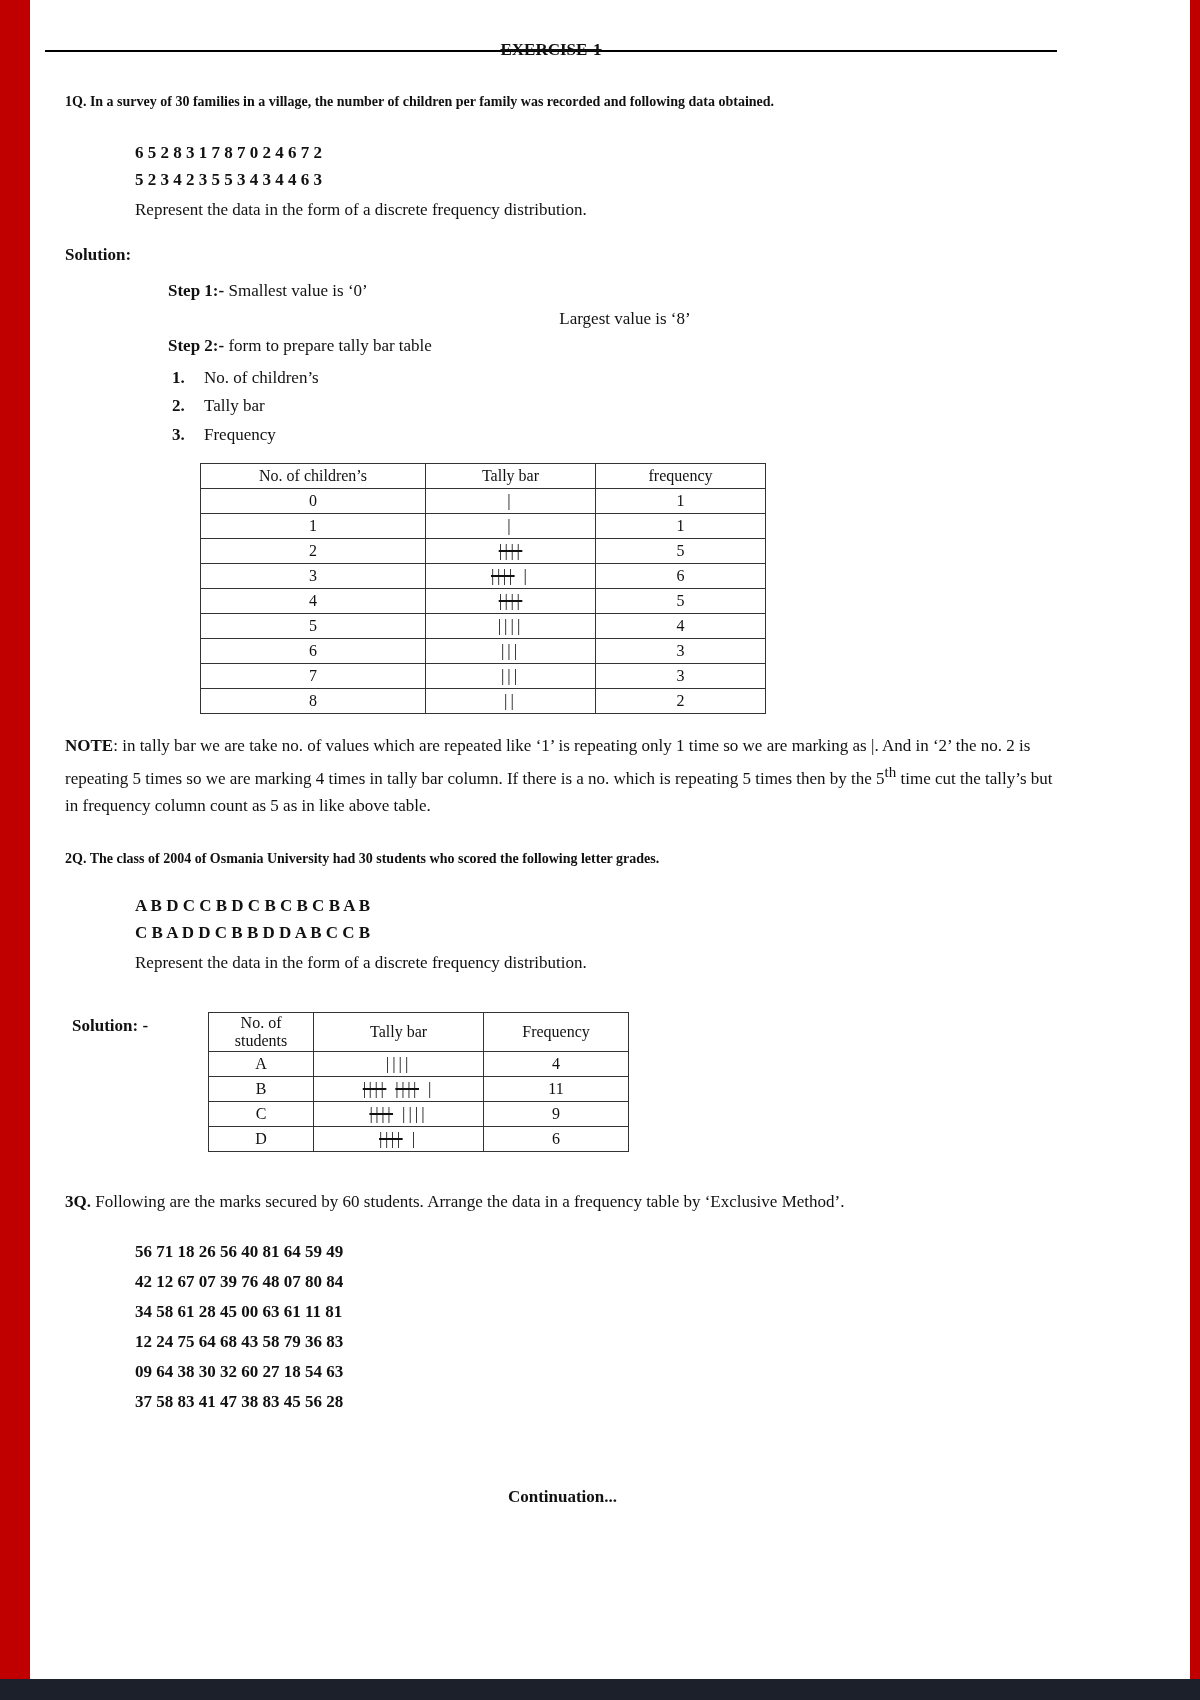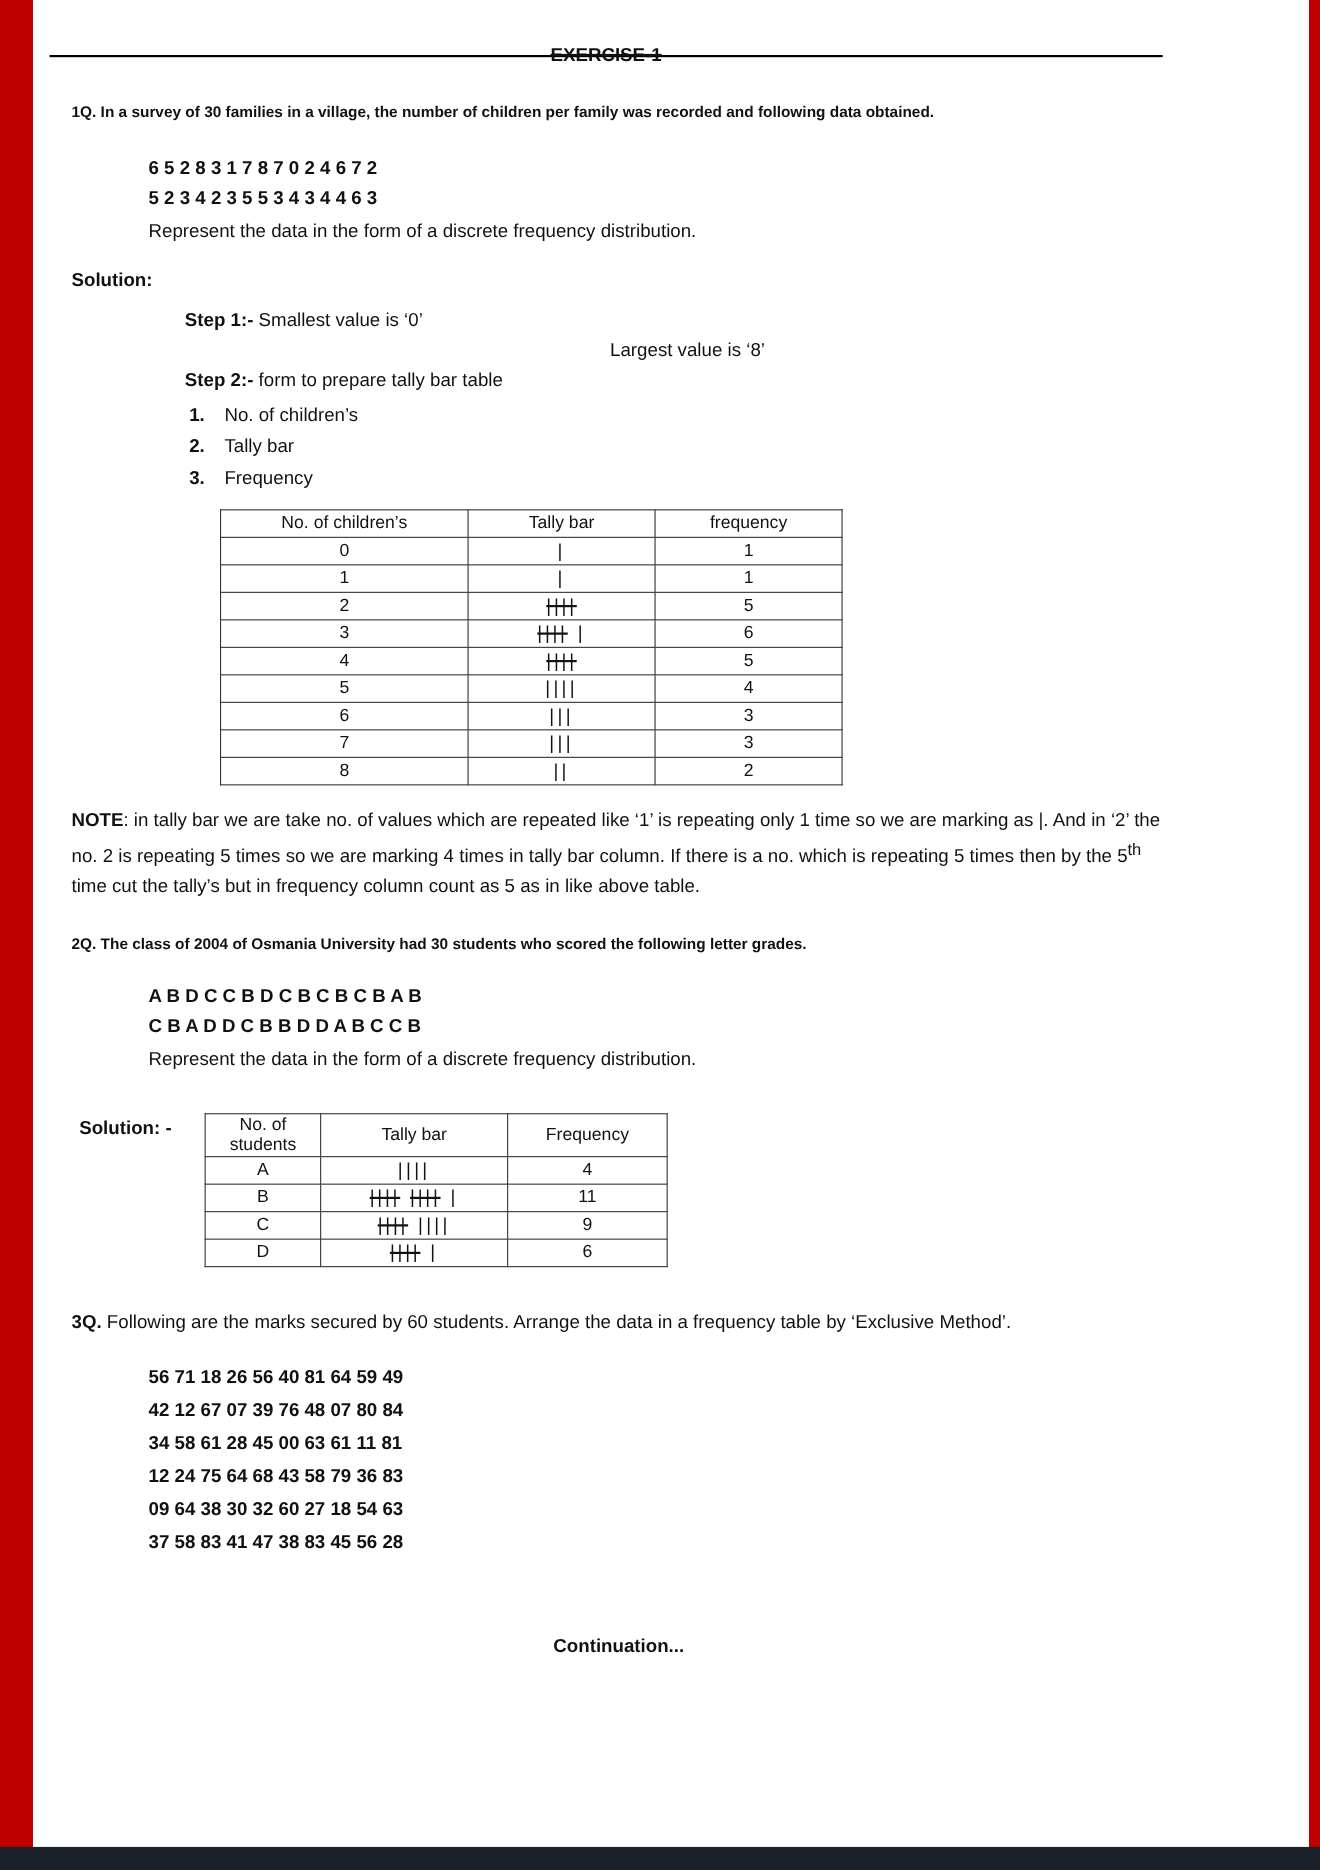--- a/index.html
+++ b/index.html
@@ -2,21 +2,21 @@
 <html><head>
 <meta charset="utf-8">
 <style>
   * { box-sizing: border-box; }
   html, body { margin: 0; padding: 0; background: #ffffff; }
   .page {
     position: relative;
     width: 1200px;
     height: 1700px;
     background: #ffffff;
-    font-family: Liberation Sans, sans-serif;
+    font-family: Liberation Serif, serif;
     color: #111111;
     overflow: hidden;
   }
   .red-strip { position: absolute; top: 0; bottom: 0; background: #c00000; z-index: 1; }
   .red-strip.left  { left: 0;  width: 30px; }
   .red-strip.right { right: 0; width: 10px; }
   .bottom-bar {
     position: absolute; left: 0; right: 0; bottom: 0;
     height: 21px; background: #1b202b; z-index: 3;
   }
@@ -58,21 +58,21 @@
   .t2 { width: 420px; }
   .tally { letter-spacing: 3px; font-size: 17px; }
   .tally + .tally { margin-left: 9px; }
   .t5 { text-decoration: line-through; text-decoration-thickness: 1.8px; letter-spacing: 2.5px; }
 
   .note-para { margin-top: 18px; font-size: 17px; line-height: 27px; }
   sup { font-size: 15px; }
 
   .q2-question { margin-top: 26px; }
   .grades-block { margin-top: 20px; }
-  .solution2-row { margin-top: 36px; display: flex; align-items: flex-start; gap: 30px; }
+  .solution2-row { margin-top: 36px; display: flex; align-items: flex-start; gap: 60px; }
   .solution2-row .label { font-size: 17px; margin-left: 7px; padding-top: 4px; }
 
   .q3-question { margin-top: 36px; font-size: 17px; line-height: 27px; }
   .marks-block { margin-top: 22px; }
   .marks-line { font-size: 17px; line-height: 30px; font-weight: bold; }
 
   .continuation { margin-top: 70px; text-align: center; font-size: 17px; font-weight: bold; }
 </style>
 </head>
 <body>

